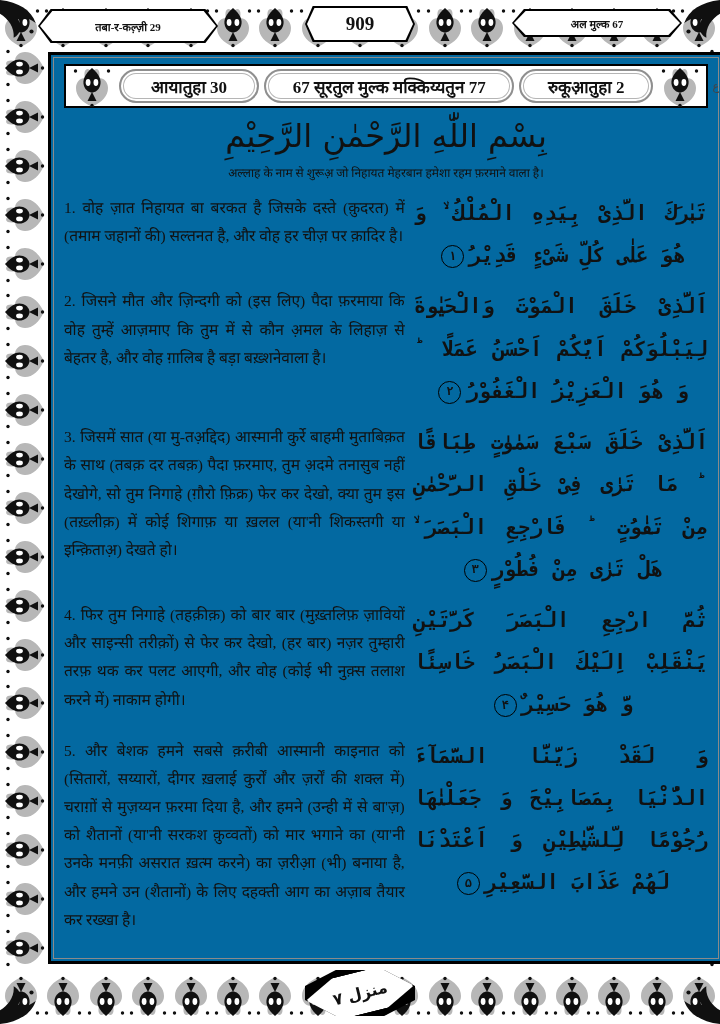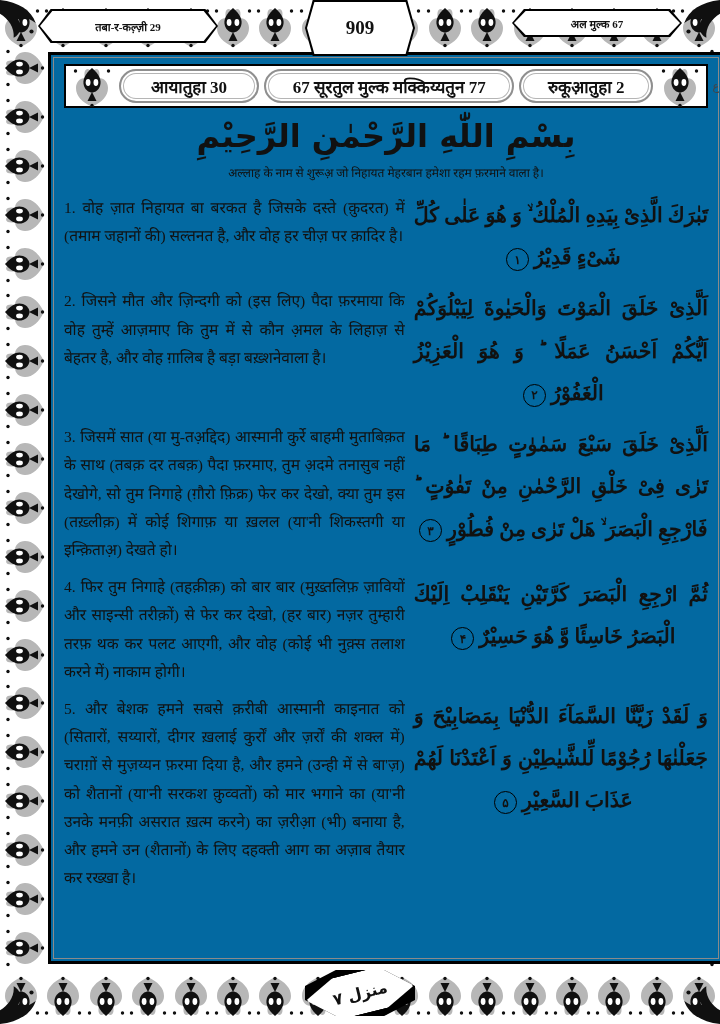--- a/index.html
+++ b/index.html
@@ -20,21 +20,21 @@
   .c-tl{top:0;left:0;}
   .c-tr{top:0;right:0;transform:scaleX(-1);}
   .c-bl{bottom:0;left:0;transform:scaleY(-1);}
   .c-br{bottom:0;right:0;transform:scale(-1,-1);}
   
   .cart{position:absolute;z-index:3;background:#000;}
   .cart .in{position:absolute;inset:2px;background:#fff;display:flex;align-items:center;justify-content:center;
             font-weight:bold;font-size:11px;white-space:nowrap;}
   .hexa,.hexa .in{clip-path:polygon(7% 0,93% 0,100% 50%,93% 100%,7% 100%,0 50%);}
   .cart-left{top:9px;left:38px;width:180px;height:34px;}
-  .cart-center{top:0;left:305px;width:110px;height:56px;}
+  .cart-center{top:6px;left:305px;width:110px;height:36px;}
   .cart-center .in{font-size:19px;}
   .cart-right{top:9px;right:38px;width:170px;height:28px;}
   .cart-footer{left:305px;bottom:8px;width:110px;height:46px;}
   .octa,.octa .in{clip-path:polygon(28% 0,72% 0,100% 35%,100% 65%,72% 100%,28% 100%,0 65%,0 35%);}
   .cart-footer .in{font-family:"DejaVu Sans",sans-serif;font-size:16px;font-weight:bold;transform:rotate(-14deg);direction:rtl;}
   .margin-mark{position:absolute;right:1px;top:80px;font-size:11px;color:#444;z-index:3;
                font-family:"DejaVu Sans",sans-serif;}
   
   .frame{position:absolute;left:48px;top:52px;width:676px;height:912px;border:3px solid #000;
          background:#0369a1;z-index:2;box-sizing:border-box;}
@@ -46,29 +46,29 @@
   .flourish{width:44px;height:38px;display:flex;align-items:center;justify-content:center;flex:0 0 auto;}
   .flourish.fl-r svg{transform:scaleX(-1);}
   .cap{position:relative;height:34px;display:flex;align-items:center;justify-content:center;
        border:2px solid #8f8f8f;border-radius:17px;box-shadow:inset 0 0 0 2px #fff,inset 0 0 0 3px #b5b5b5;
        font-weight:bold;font-size:17px;white-space:nowrap;box-sizing:border-box;background:#fff;}
   .cap-ayat{flex:1.05;}
   .cap-title{flex:1.9;}
   .cap-ruku{flex:1;}
   
   .bismillah{height:56px;display:flex;align-items:center;justify-content:center;
-             font-family:"DejaVu Sans",sans-serif;font-weight:bold;font-size:32px;direction:rtl;}
+             font-family:"DejaVu Sans",sans-serif;font-weight:normal;font-size:32px;direction:rtl;}
   .intro{text-align:center;font-size:12px;line-height:1.5;margin:0 0 6px 0;}
   
   .verses{margin-top:12px;}
   .vrow{display:flex;margin-bottom:9px;}
   .hindi{width:54%;box-sizing:border-box;padding-right:7px;font-size:15.5px;line-height:1.82;
          text-align:justify;}
   .arabic{width:46%;box-sizing:border-box;padding-left:2px;direction:rtl;
-          font-family:Liberation Serif, serif;font-weight:bold;font-size:20.5px;line-height:2.06;
+          font-family:Liberation Mono, monospace;font-weight:bold;font-size:20.5px;line-height:2.06;
           text-align:justify;text-align-last:center;}
   .vnum{display:inline-flex;width:21px;height:21px;border:1.5px solid #000;border-radius:50%;
         align-items:center;justify-content:center;font-size:12px;font-weight:bold;margin:0 5px;
         vertical-align:middle;line-height:1;}
 </style>
 </head>
 <body>
 
 <div class="page">
 

